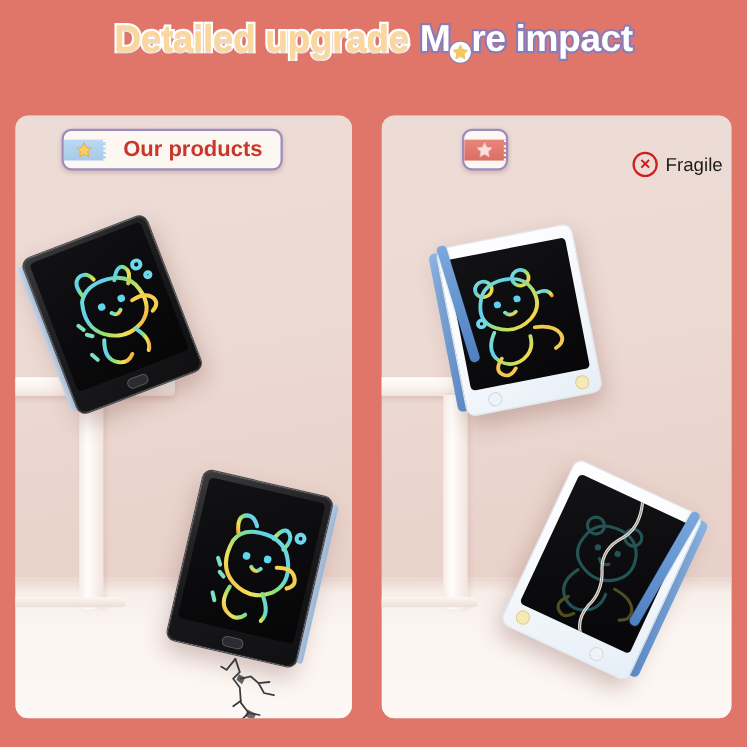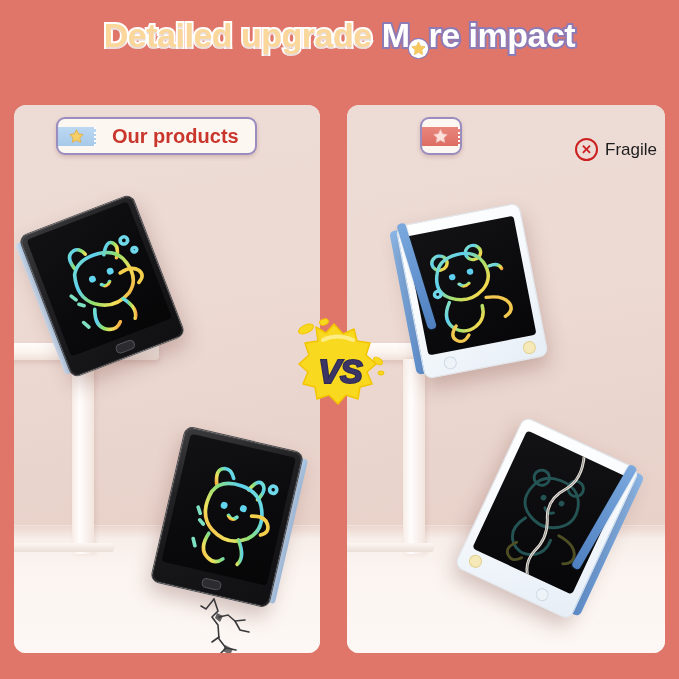--- a/index.html
+++ b/index.html
@@ -404,29 +404,14 @@
       </svg>
     </span>
   </div>
 
 
   <div class="cap-right">
     <span class="x-circle">✕</span>
     <span>Fragile</span>
   </div>
 
-  <div id="vs">
-    <svg viewBox="0 0 94 100" width="94" height="100" style="position:absolute;left:0;top:0;">
-      <g>
-        <path d="M23 9 l10 6 l8 -9 l9 10 l11 -5 l3 12 l13 2 l-4 12 l10 9 l-9 8 l5 12 l-12 3 l-2 12 l-12 -4 l-8 9 l-9 -9 l-12 4 l-2 -12 l-12 -3 l5 -12 l-9 -8 l10 -9 l-4 -12 l13 -2z" fill="#f9d91f" stroke="#f2c400" stroke-width="1.5" stroke-linejoin="round"></path>
-        <path d="M30 22 q14 -7 30 0" fill="none" stroke="#fdf0a0" stroke-width="4" stroke-linecap="round" opacity=".8"></path>
-      </g>
-      <g fill="#f9d91f" stroke="#f2c400" stroke-width="1">
-        <ellipse cx="13" cy="11" rx="8" ry="4" transform="rotate(-25 13 11)"></ellipse>
-        <ellipse cx="31" cy="4" rx="4.5" ry="3" transform="rotate(-20 31 4)"></ellipse>
-        <ellipse cx="85" cy="43" rx="5" ry="3" transform="rotate(35 85 43)"></ellipse>
-        <ellipse cx="88" cy="55" rx="3" ry="2"></ellipse>
-      </g>
-    </svg>
-    <div class="vs-text">VS</div>
-  </div>
 
 </div>
 
 </body></html>

